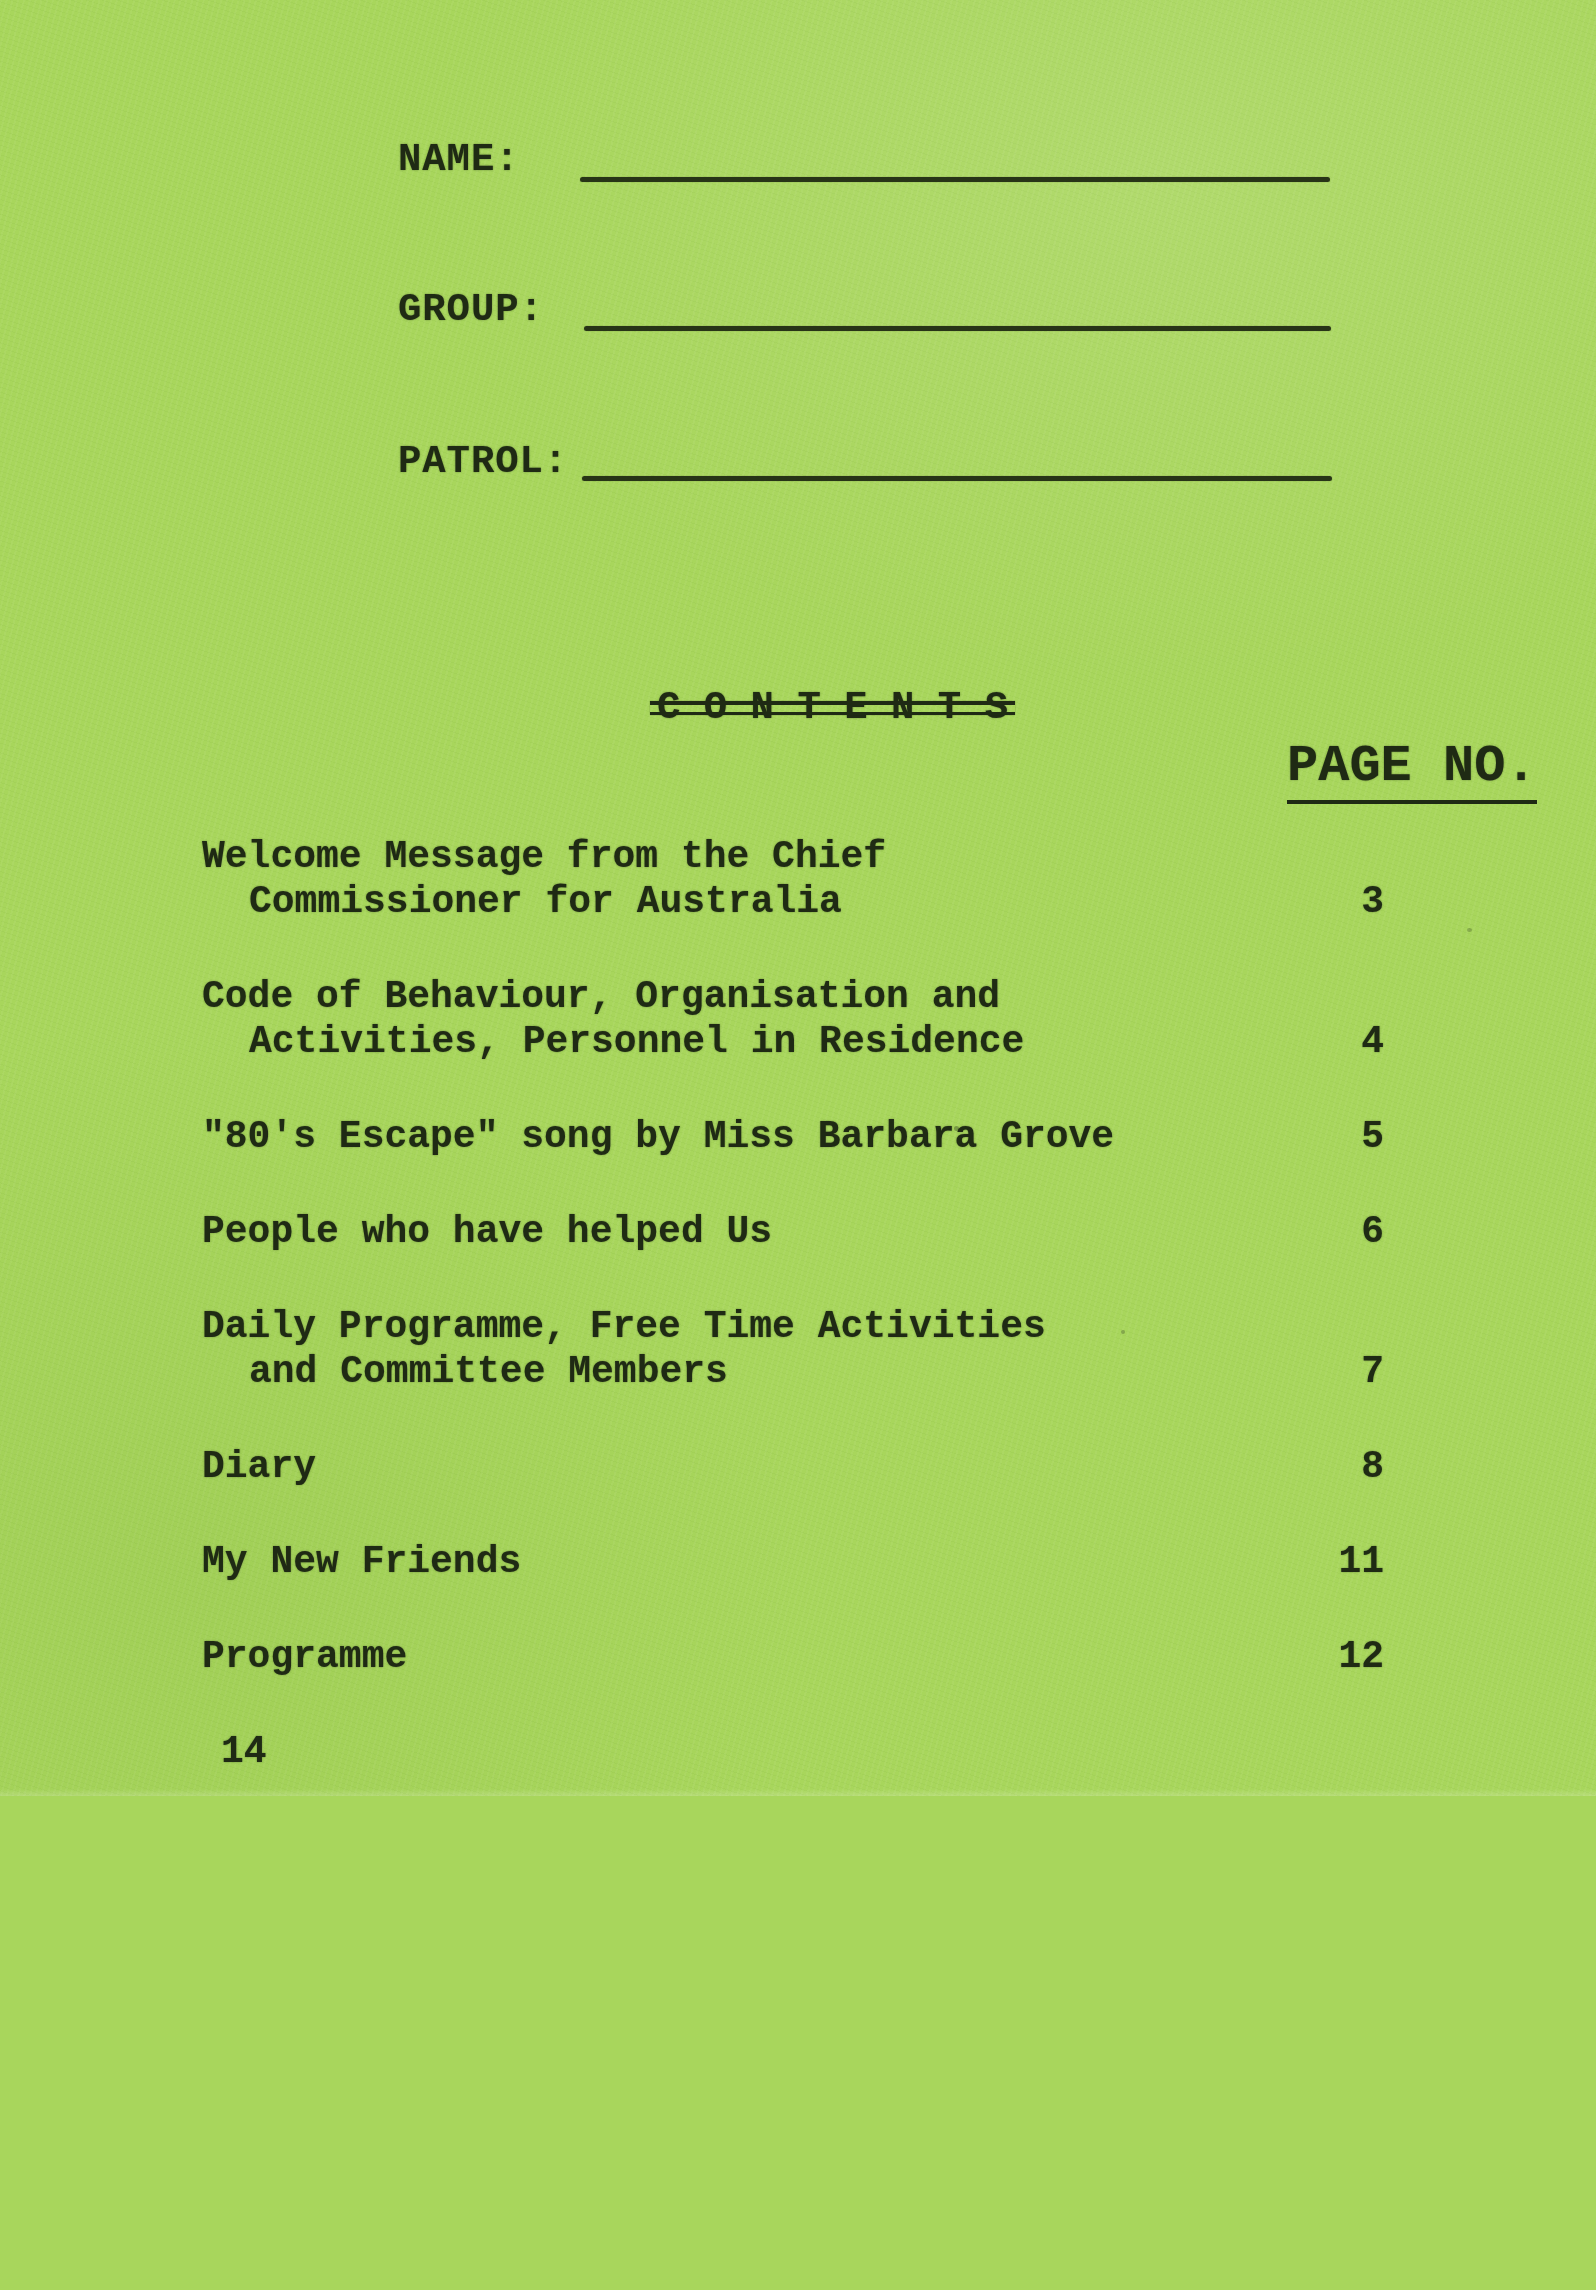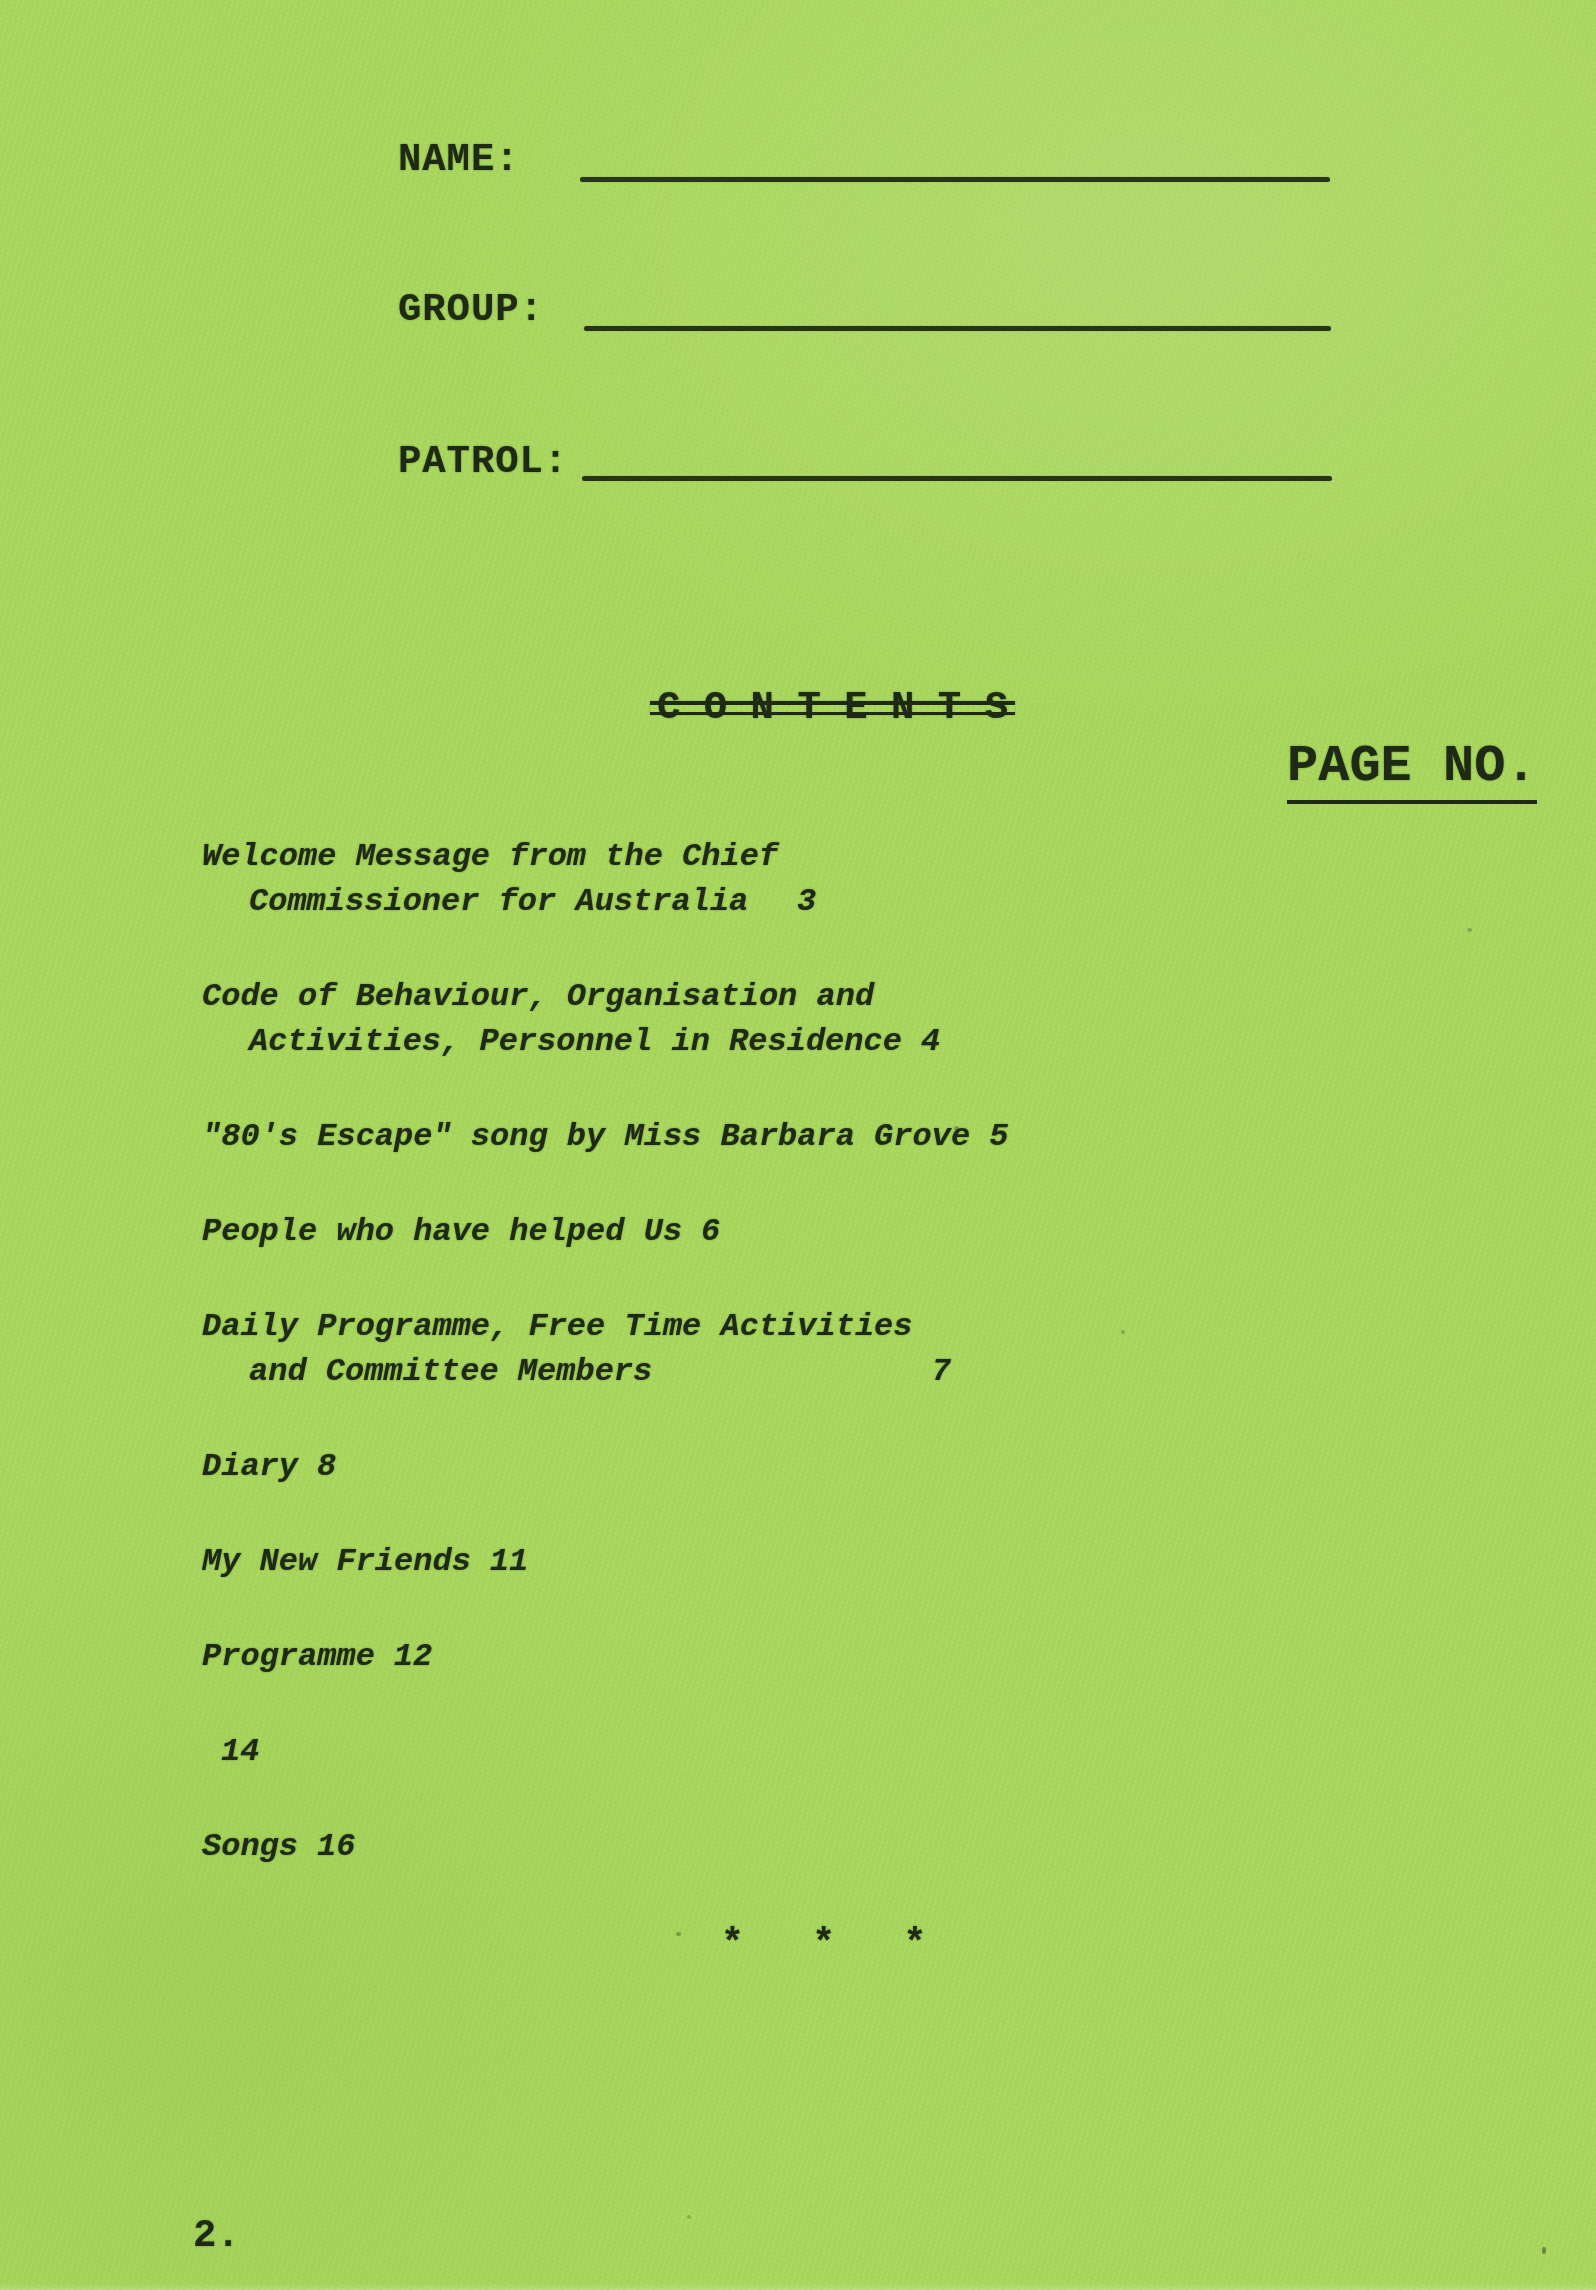--- a/index.html
+++ b/index.html
@@ -2,21 +2,21 @@
 <html style="--paper: #a8d65c; --ink: #1f2a14;font-size:15px"><head>
 <meta charset="utf-8">
 <style>
   :root{
     --paper:#a8d65c;
     --ink:#1f2a14;
   }
   html,body{margin:0;padding:0;background:var(--paper);}
   .page{
     position:relative;
-    width:1597px;height:2290px;
+    width:1597px;height:1796px;
     background-color:var(--paper);
     background-image:
       radial-gradient(1224px 847px at 72% 10%, rgba(255,255,255,0.10), rgba(255,255,255,0) 60%),
       radial-gradient(1036px 942px at 12% 88%, rgba(80,130,25,0.08), rgba(80,130,25,0) 60%),
       repeating-linear-gradient(105deg, rgba(255,255,255,0.045) 0 1.9px, rgba(0,0,0,0) 1.9px 5.6px),
       repeating-linear-gradient(18deg, rgba(70,120,25,0.05) 0 0.9px, rgba(0,0,0,0) 0.9px 4.7px);
     overflow:hidden;
     font-family:"Liberation Mono","DejaVu Sans Mono",monospace;
     font-weight:700;
     color:var(--ink);
@@ -58,25 +58,24 @@
   }
   
   #page-no-header{
     left:1287px;top:741px;font-size:52px;
     padding-bottom:6.6px;border-bottom:4.7px solid var(--ink);
   }
 
   
   #toc{position:absolute;left:202px;top:834px;width:1182px;}
   .toc-row{
-    display:flex;justify-content:flex-start;align-items:flex-end;
+    display:flex;justify-content:space-between;align-items:flex-end;
     margin-bottom:50px;
-    font-size:32px;line-height:45px;
+    font-size:38px;line-height:45px;
     text-shadow:0 0 1.9px rgba(25,35,15,0.45);
-    font-style:italic;
   }
   .toc-title .line{display:block;white-space:pre;}
   .toc-title .line.indent{padding-left:47px;}
   .toc-page{flex:none;text-align:right;padding-left:19px;}
 
   
   #divider{left:721px;top:1925px;font-size:38px;}
   #page-number{left:193px;top:2217px;font-size:39px;}
 
   

